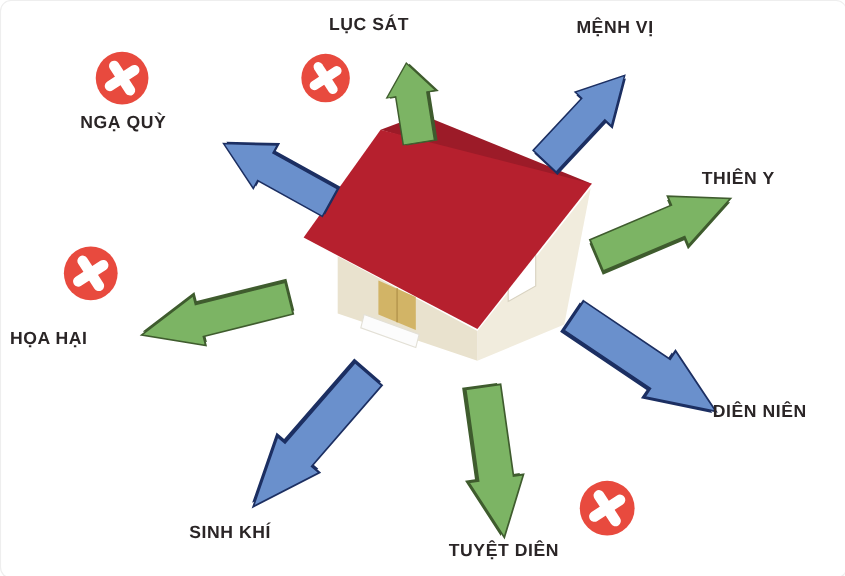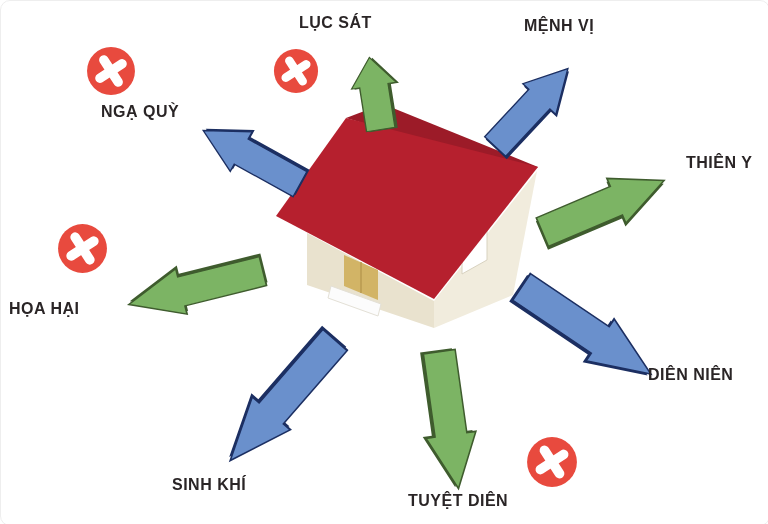--- a/index.html
+++ b/index.html
@@ -32,26 +32,26 @@
   
   .lbl{
     position:absolute;
     font-size:16px;font-weight:700;
     color:var(--text,#2a2526);
     letter-spacing:0.5px;
     white-space:nowrap;
   }
   .lbl-luc-sat   {left:298px;top:13px;}
   .lbl-phuc-vi   {left:523px;top:16px;}
-  .lbl-thien-y   {left:637px;top:153px;margin-left:48px;}
+  .lbl-thien-y   {left:637px;top:153px;}
   .lbl-dien-nien {left:647px;top:365px;}
   .lbl-tuyet-menh{left:407px;top:491px;}
   .lbl-sinh-khi  {left:171px;top:475px;}
   .lbl-hoa-hai   {left:8px;  top:299px;}
-  .lbl-nga-quy   {left:100px; top:102px;}
+  .lbl-nga-quy   {left:72px; top:102px;}
   
   .xmark{position:absolute;}
   .xmark svg{display:block;width:100%;height:100%;}
   .x-nga-quy   {left:85px; top:45px; width:50px;height:50px;}
   .x-luc-sat   {left:272px;top:47px; width:46px;height:46px;}
   .x-hoa-hai   {left:56px; top:222px;width:51px;height:51px;}
   .x-tuyet-menh{left:525px;top:435px;width:52px;height:52px;}
 </style>
 </head>
 <body>

